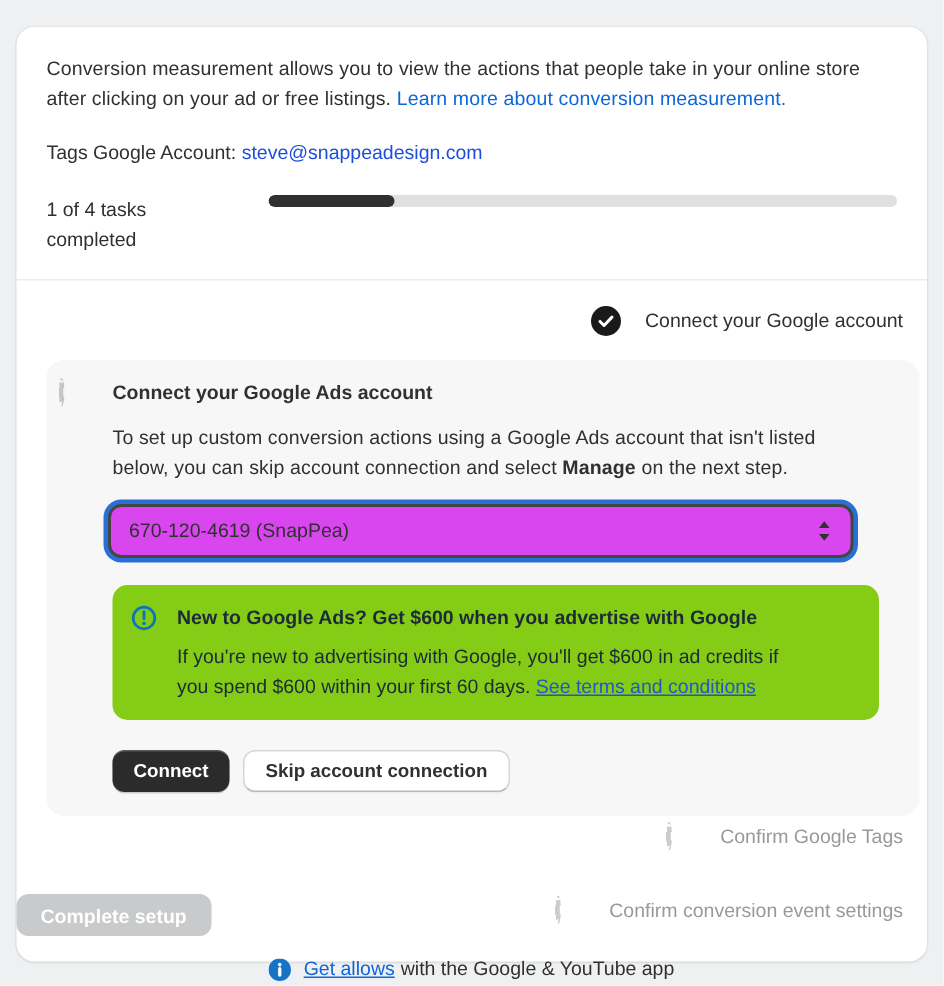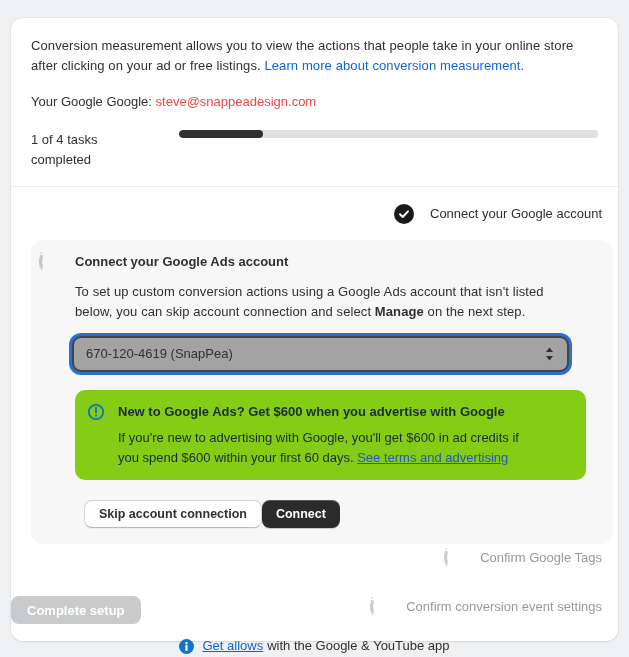--- a/index.html
+++ b/index.html
@@ -15,21 +15,21 @@
   .card {
     position:absolute; left:11px; top:18px; width:607px;
     background:#ffffff; border-radius:12px;
     box-shadow:0 1px 2px rgba(0,0,0,0.07), 0 0 0 1px rgba(0,0,0,0.03);
   }
 
   .intro { padding:18px 20px 16px 20px; }
   .intro p.lede { letter-spacing:0.1px; }
   a.link { color:#0d66d9; text-decoration:none; cursor:pointer; }
   .account-line { margin-top:16px; }
-  .account-email { color:#ef4444; }
+  .account-email { color:#1d4ed8; }
 
   .progress-row { margin-top:18px; display:flex; align-items:flex-start; }
   .progress-label { width:128px; flex:none; }
   .progress-track {
     width:430px; height:8px; background:#e0e0e0; border-radius:4px;
     overflow:hidden; margin-left:20px;
   }
   .progress-fill { height:8px; background:#303030; border-radius:4px; }
 
   .divider { height:1px; background:#ebebeb; }
@@ -50,21 +50,21 @@
     padding:12px 16px 16px 8px; width:582px;
   }
   .panel-head { display:flex; align-items:center; }
   .panel-head .task-icon { margin-right:16px; }
   .panel-title { font-weight:700; }
   .panel-body { margin-left:36px; margin-top:10px; }
   .panel-desc { letter-spacing:0.1px; }
 
   .select-box {
     margin-top:14px; margin-left:-3px; width:497px; height:36px;
-    background:#a3a3a3; border:2px solid #454545; border-radius:9px;
+    background:#d946ef; border:2px solid #454545; border-radius:9px;
     box-shadow:0 0 0 3px #2a6fd4;
     display:flex; align-items:center; padding:0 12px; cursor:pointer;justify-content:space-between;
   }
   .select-box .value { flex:1; }
   .select-caret { width:11px; height:16px; flex:none; }
 
   .banner {
     margin-top:18px; width:511px; background:#84cc16; border-radius:10px;
     padding:12px 14px 12px 12px; display:flex; color:#1c2b36;
   }
@@ -108,21 +108,21 @@
 </head>
 <body>
 
 <div class="page">
 
   <div class="card">
 
     <div class="intro">
       <p class="lede"><span>Conversion measurement allows you to view the actions that people take in your online store</span><br><span>after clicking on your ad or free listings.  </span><a class="link">Learn more about conversion measurement.</a></p>
 
-      <p class="account-line"><span>Your Google Google: </span><span class="account-email">steve@snappeadesign.com</span></p>
+      <p class="account-line"><span>Tags Google Account: </span><span class="account-email">steve@snappeadesign.com</span></p>
 
       <div class="progress-row">
         <span class="progress-label">1 of 4 tasks completed</span>
         <div class="progress-track">
           <div class="progress-fill" style="width:20%"></div>
         </div>
       </div>
     </div>
 
     <div class="divider"></div>
@@ -163,27 +163,27 @@
           <div class="banner">
             <span class="banner-icon">
               <svg width="18" height="18" viewBox="0 0 18 18">
                 <circle cx="9" cy="9" r="7.2" fill="none" stroke="#0d74bb" stroke-width="1.8"></circle>
                 <line x1="9" y1="4.8" x2="9" y2="9.6" stroke="#0d74bb" stroke-width="1.9" stroke-linecap="round"></line>
                 <circle cx="9" cy="12.6" r="1.15" fill="#0d74bb"></circle>
               </svg>
             </span>
             <div class="banner-text">
               <div class="banner-title">New to Google Ads? Get $600 when you advertise with Google</div>
-              <div class="banner-body"><span>If you're new to advertising with Google, you'll get $600 in ad credits if</span><br><span>you spend $600 within your first 60 days. </span><a class="terms-link">See terms and advertising</a></div>
+              <div class="banner-body"><span>If you're new to advertising with Google, you'll get $600 in ad credits if</span><br><span>you spend $600 within your first 60 days. </span><a class="terms-link">See terms and conditions</a></div>
             </div>
           </div>
 
           <div class="button-row">
+            <button class="btn btn-primary">Connect</button>
             <button class="btn btn-secondary">Skip account connection</button>
-            <button class="btn btn-primary">Connect</button>
           </div>
         </div>
       </div>
 
       <div class="task-row task-disabled">
         <span class="task-icon">
           <span class="dashed-circle"></span>
         </span>
         <span class="task-label">Confirm Google Tags</span>
       </div>

